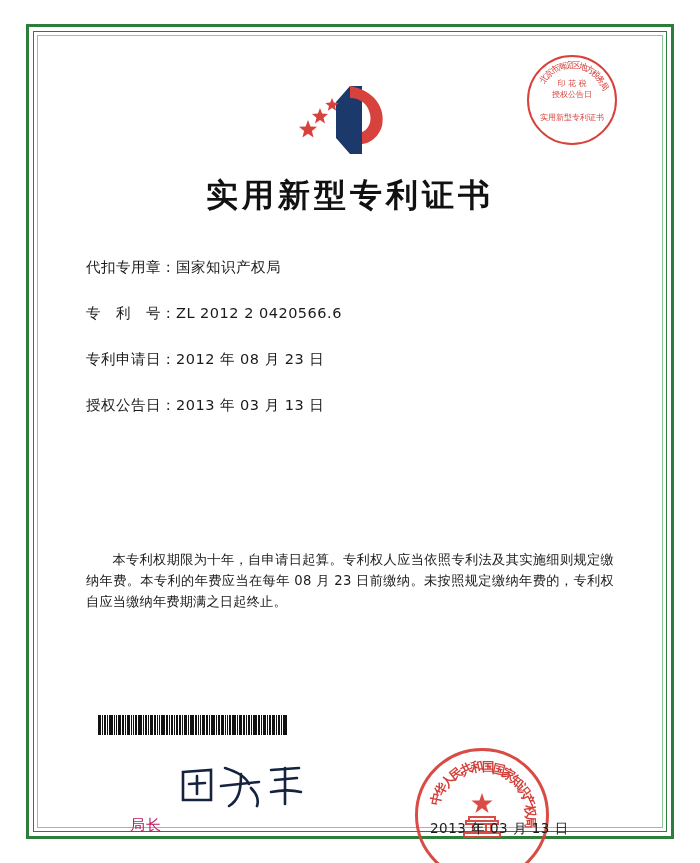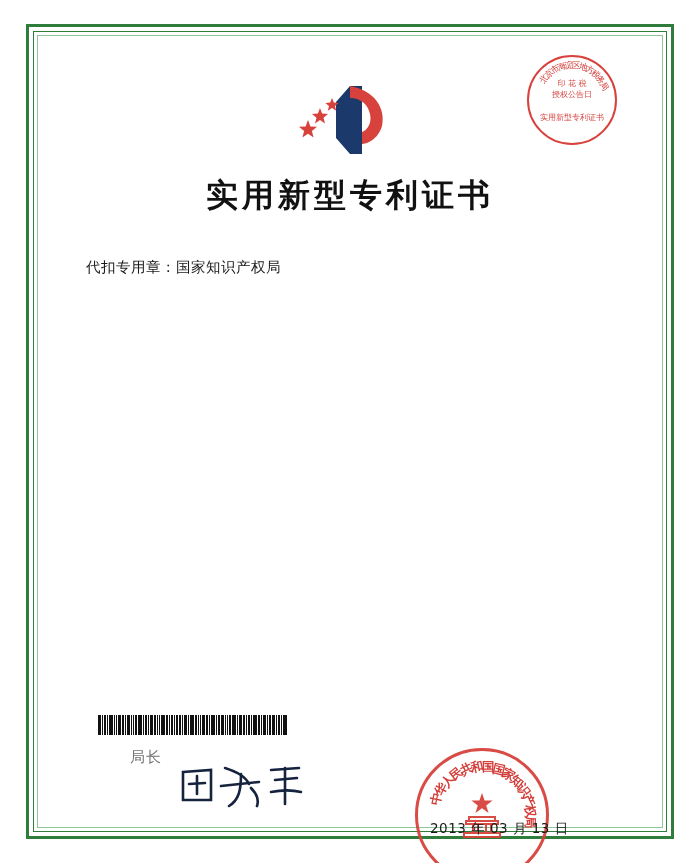--- a/index.html
+++ b/index.html
@@ -127,23 +127,23 @@
   .barcode i {
     display: block;
     height: 100%;
     background: #111;
     margin-right: 1px;
   }
 
   .signature-row {
     position: absolute;
     left: 130px;
-    top: 748px;
+    top: 816px;
     font-size: 15px;
-    color: #737373;
+    color: #be185d;
     letter-spacing: 1px;
   }
   .signature-script {
     position: absolute;
     left: 175px;
     top: 760px;
     width: 130px;
     height: 52px;
   }
 
@@ -264,23 +264,33 @@
       <div style="margin-top:12px">实用新型专利证书</div>
     </div>
   </div>
 
   <div class="title">实用新型专利证书</div>
 
   <div class="fields">
     <div class="field-row">
       <span class="field-label">代扣专用章：</span><span class="field-value">国家知识产权局</span>
     </div>
+    <div class="field-row">
+      <span class="field-label">专　利　号：</span><span class="field-value">ZL 2012 2 0420566.6</span>
+    </div>
+    <div class="field-row">
+      <span class="field-label">专利申请日：</span><span class="field-value">2012 年 08 月 23 日</span>
+    </div>
+    <div class="field-row">
+      <span class="field-label">授权公告日：</span><span class="field-value">2013 年 03 月 13 日</span>
+    </div>
   </div>
 
   <div class="body-text">
+    <p>本专利权期限为十年，自申请日起算。专利权人应当依照专利法及其实施细则规定缴纳年费。本专利的年费应当在每年 08 月 23 日前缴纳。未按照规定缴纳年费的，专利权自应当缴纳年费期满之日起终止。</p>
   </div>
 
   <div class="barcode">
     <i style="width:3px"></i>
       <i style="width:1px"></i>
       <i style="width:2px"></i>
       <i style="width:1px"></i>
     <i style="width:4px"></i>
       <i style="width:1px"></i>
       <i style="width:1px"></i>

